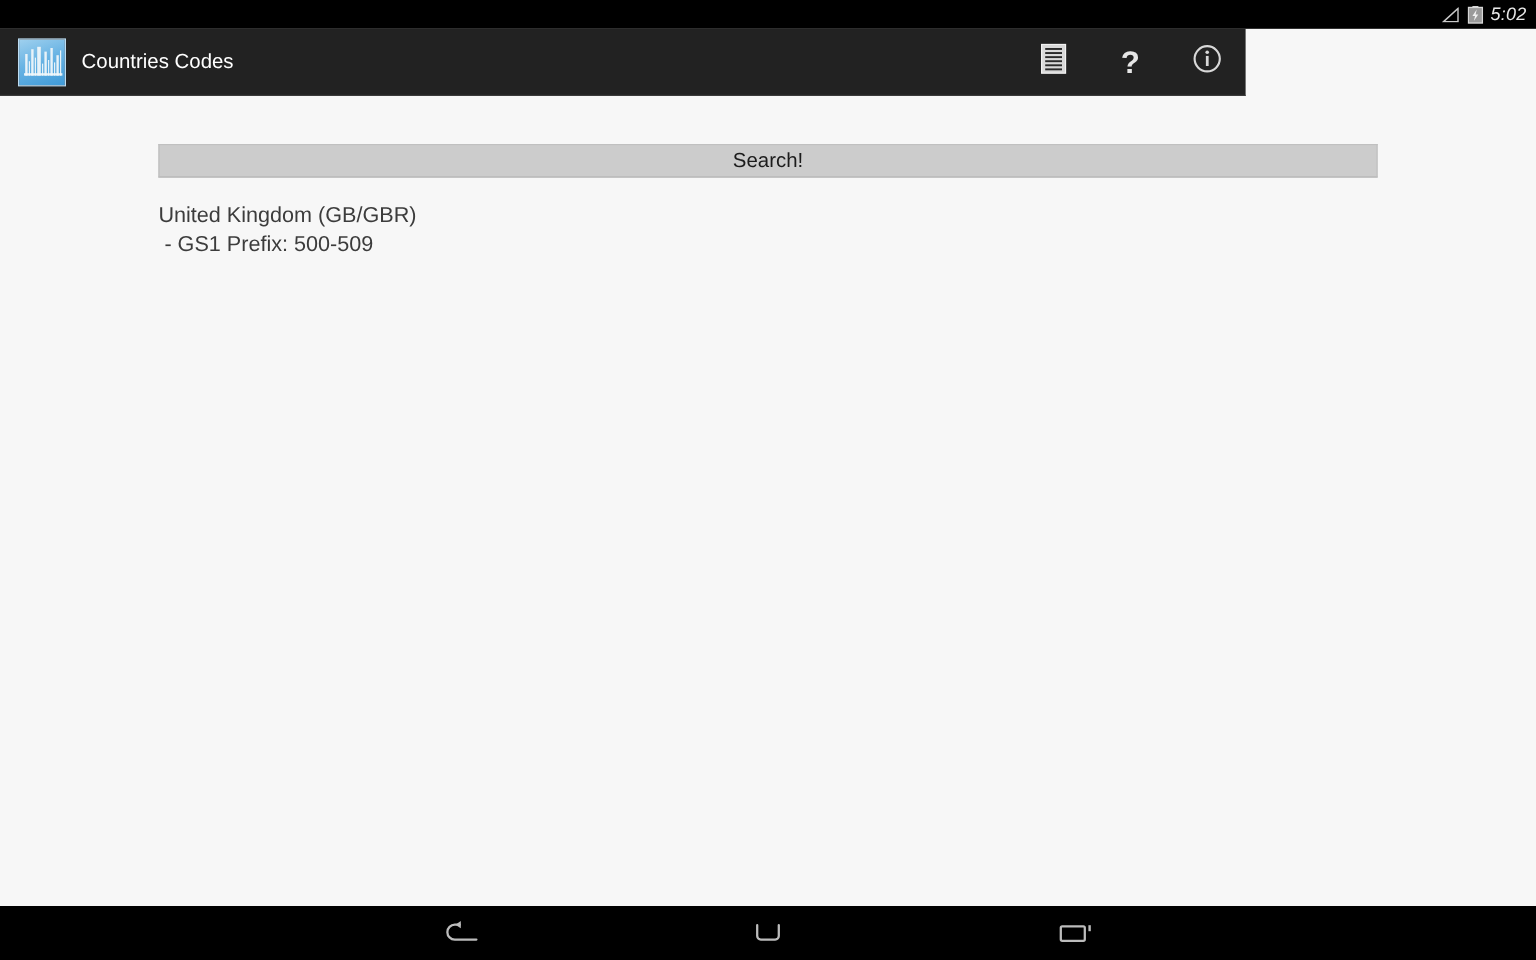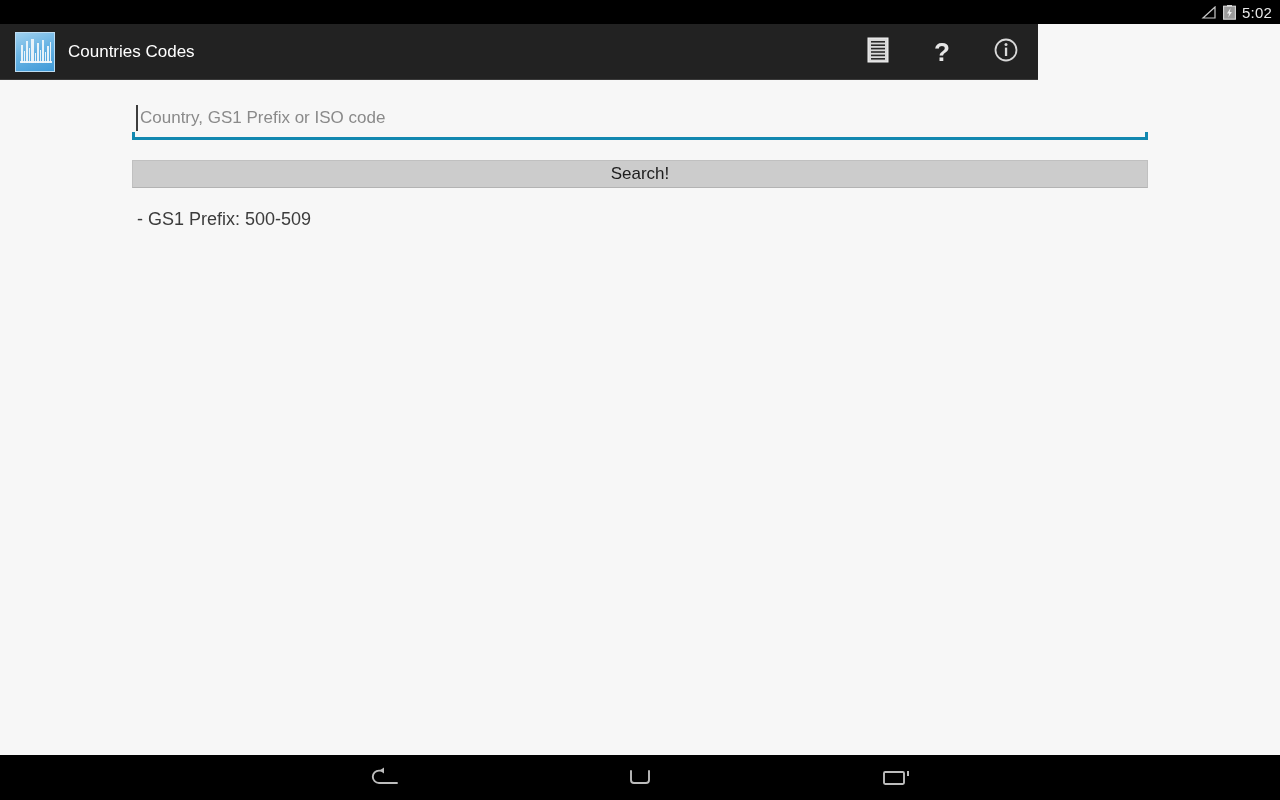--- a/index.html
+++ b/index.html
@@ -17,20 +17,21 @@
     background:#000;
     display:flex; align-items:center; justify-content:flex-end;
     padding-right:8px;
   }
   .status-right { display:flex; align-items:center; gap:6px; }
   .signal-icon { width:16px; height:13px; display:block; }
   .battery-icon { width:13px; height:15px; display:block; }
   .status-clock {
     color:#e8e8e8; font-size:15px; letter-spacing:0.2px;
     font-family:"Liberation Sans", sans-serif;
+    font-style:italic;
   }
 
   
   .action-bar {
     position:absolute; top:24px; left:0;
     width:1038px; height:56px;
     background:#222222;
     display:flex; align-items:center;
     border-bottom:1px solid #3a3a3a;
   }
@@ -206,32 +207,28 @@
         <circle cx="13" cy="7.6" r="1.5" fill="#d8d8d8"></circle>
         <rect x="11.9" y="10.6" width="2.3" height="8.4" fill="#d8d8d8"></rect>
       </svg>
     </span>
   </div>
 </div>
 
 <div class="content">
   <div class="form-area">
 
-    <div class="field">
-      <span class="caret"></span>
-      <span class="ph">Country, GS1 Prefix or ISO code</span>
-      <span class="underline-focus"></span>
-    </div>
 
 
     <div class="search-button">
       <span>Search!</span>
     </div>
 
     <div class="results">
+      <div class="r-line">United Kingdom (GB/GBR)</div>
       <div class="r-line indent">- GS1 Prefix: 500-509</div>
     </div>
 
   </div>
 </div>
 
 <div class="nav-bar">
   <div class="nav-slot">
     <span>
       <svg class="nav-icon" width="34" height="22" viewBox="0 0 34 22">

